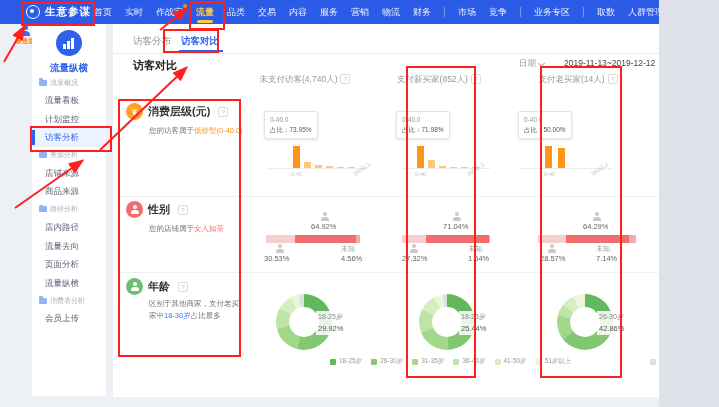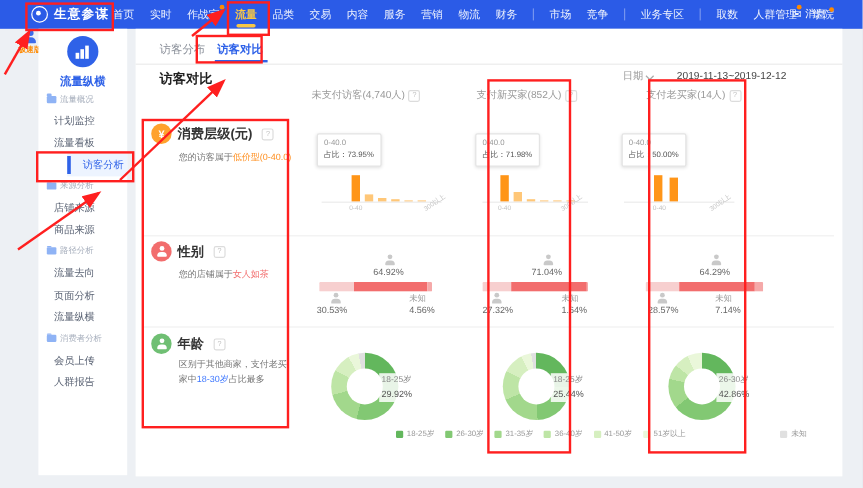--- a/index.html
+++ b/index.html
@@ -1,16 +1,16 @@
 <!DOCTYPE html>
 <html><head>
 <meta charset="utf-8">
 <style>
   html,body{margin:0;padding:0;background:#dfe3e9;}
-  .page{position:relative;width:719px;height:407px;background:#edf0f4;overflow:hidden;
+  .page{position:relative;width:659px;height:407px;background:#edf0f4;overflow:hidden;
         font-family:"Liberation Sans","DejaVu Sans",sans-serif;-webkit-font-smoothing:antialiased;}
   
   .topbar{position:absolute;left:0;top:0;width:719px;height:24px;background:#2B5BE7;}
   .logo{position:absolute;left:26px;top:0;height:24px;display:flex;align-items:center;gap:5px;color:#fff;}
   .logo-ic{width:12px;height:12px;border:1.5px solid #fff;border-radius:50%;position:relative;}
   .logo-ic::before{content:"";position:absolute;left:2.5px;top:2.5px;width:4px;height:4px;background:#fff;border-radius:50%;}
   .logo-tx{font-size:10.5px;font-weight:bold;letter-spacing:1px;}
   .topnav{position:absolute;left:94px;top:0;height:24px;display:flex;align-items:center;gap:13px;}
   .nav-item{position:relative;color:rgba(255,255,255,.92);font-size:9px;height:24px;line-height:24px;cursor:pointer;white-space:nowrap;}
   .nav-item.active{color:#F8C846;font-weight:bold;}
@@ -31,21 +31,21 @@
   .brand{position:absolute;left:24px;top:6px;width:26px;height:26px;border-radius:50%;background:#2F62E8;}
   .brand i{position:absolute;left:7px;bottom:7px;width:2.5px;height:5px;background:#fff;}
   .brand i::before{content:"";position:absolute;left:4px;bottom:0;width:2.5px;height:8px;background:#fff;}
   .brand i::after{content:"";position:absolute;left:8px;bottom:0;width:2.5px;height:11px;background:#fff;}
   .side-title{position:absolute;left:0;top:38px;width:74px;text-align:center;color:#2F62E8;font-size:9.5px;font-weight:bold;}
   .side-nav{position:absolute;left:0;top:50px;width:74px;}
   .side-header{height:17px;display:flex;align-items:center;gap:3px;padding-left:7px;color:#A6AEBC;font-size:7px;}
   .ficon{width:8px;height:6px;background:#8FB3F5;border-radius:1px;position:relative;flex:0 0 auto;}
   .ficon::before{content:"";position:absolute;left:0;top:-1.5px;width:4px;height:1.5px;background:#8FB3F5;border-radius:1px 1px 0 0;}
   .side-item{position:relative;height:18.6px;line-height:18.6px;padding-left:13px;color:#5A6374;font-size:8.5px;cursor:pointer;white-space:nowrap;}
-  .side-item.active{background:#EDF4FF;color:#2F62E8;margin-left:24px;}
+  .side-item.active{background:#EDF4FF;color:#2F62E8;}
   .side-item.active::before{content:"";position:absolute;left:0;top:2px;bottom:2px;width:2.5px;background:#2F62E8;}
   
   .main{position:absolute;left:113px;top:24px;width:589px;height:373px;background:#fff;}
   .tab{position:absolute;top:35px;font-size:9.5px;color:#8a8f99;cursor:pointer;}
   .tab.active{color:#2F62E8;font-weight:bold;}
   .tab-underline{position:absolute;height:2px;background:#2F62E8;}
   .hline{position:absolute;height:1px;background:#ECECEC;}
   .page-title{position:absolute;font-size:11px;font-weight:bold;color:#222;}
   .date-label{position:absolute;font-size:8.5px;color:#999;display:flex;align-items:center;gap:3px;cursor:pointer;}
   .chev{display:inline-block;width:4px;height:4px;border-right:1px solid #aaa;border-bottom:1px solid #aaa;transform:rotate(45deg);margin-bottom:2px;}
@@ -140,42 +140,42 @@
   <div class="sidebar">
     <div class="brand">
         <i></i>
       </div>
     <div class="side-title">流量纵横</div>
     <div class="side-nav" id="side-nav">
         <div class="side-header">
           <span class="ficon"></span>
           <span>流量概况</span>
         </div>
+        <div class="side-item">流量看板</div>
         <div class="side-item">计划监控</div>
-        <div class="side-item">流量看板</div>
         <div class="side-item active">访客分析</div>
         <div class="side-header">
           <span class="ficon"></span>
           <span>来源分析</span>
         </div>
         <div class="side-item">店铺来源</div>
         <div class="side-item">商品来源</div>
         <div class="side-header">
           <span class="ficon"></span>
           <span>路径分析</span>
         </div>
+        <div class="side-item">店内路径</div>
         <div class="side-item">流量去向</div>
         <div class="side-item">页面分析</div>
         <div class="side-item">流量纵横</div>
         <div class="side-header">
           <span class="ficon"></span>
           <span>消费者分析</span>
         </div>
         <div class="side-item">会员上传</div>
-        <div class="side-item">人群报告</div>
       </div>
   </div>
 
   <div class="main"></div>
 
   <span class="tab" style="left:133px;">访客分布</span>
   <span class="tab active" style="left:181px;">访客对比</span>
   <div class="tab-underline" style="left:179px;top:50px;width:44px;"></div>
   <div class="hline" style="left:113px;top:53px;width:589px;"></div>
 

